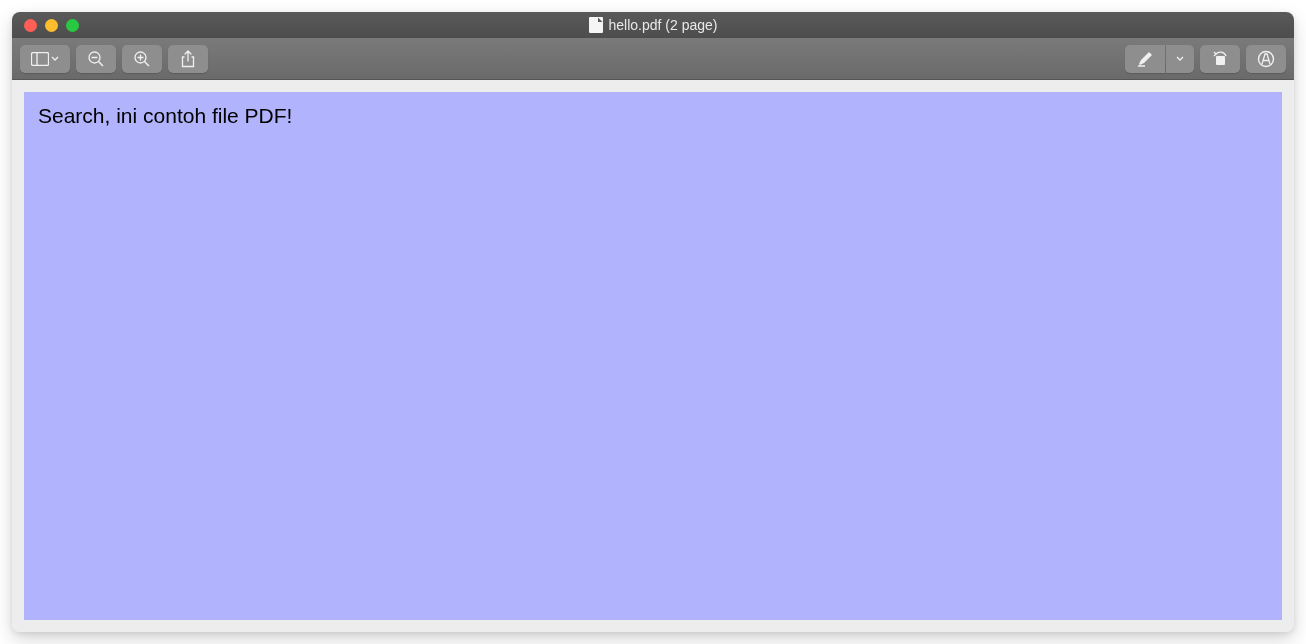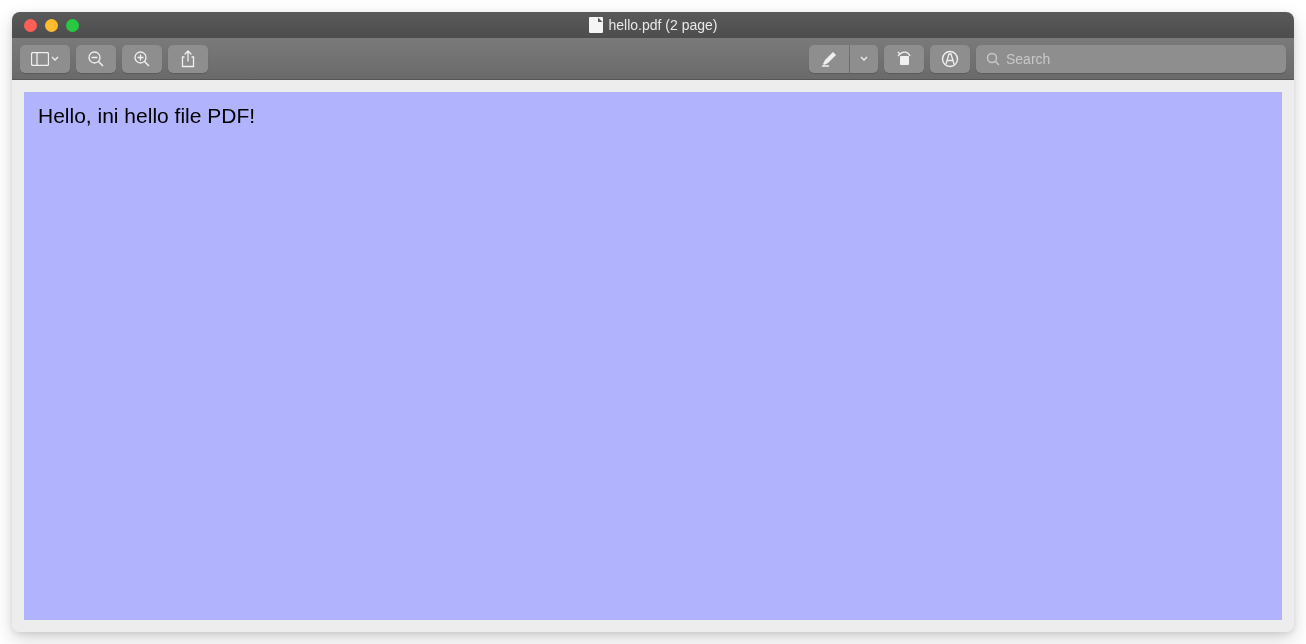--- a/index.html
+++ b/index.html
@@ -258,29 +258,22 @@
       </svg>
     </button>
 
     <button class="toolbar-btn w-icon">
       <svg width="18" height="18" viewBox="0 0 18 18">
         <circle cx="9" cy="9" r="7.5" fill="none" stroke="#f0f0f0" stroke-width="1.4"></circle>
         <path d="M5 14 L8 4 L10 4 L13 14 M6.2 10.5 L11.8 10.5" fill="none" stroke="#f0f0f0" stroke-width="1.3"></path>
       </svg>
     </button>
 
-    <div class="search-box">
-      <svg width="14" height="14" viewBox="0 0 14 14">
-        <circle cx="6" cy="6" r="4.5" fill="none" stroke="#c8c8c8" stroke-width="1.5"></circle>
-        <line x1="9.5" y1="9.5" x2="13" y2="13" stroke="#c8c8c8" stroke-width="1.5"></line>
-      </svg>
-      <input class="search-input" type="text" placeholder="Search" style="">
-    </div>
 
   </div>
 
   <div class="content-area">
     <div class="pdf-page">
-      <div class="pdf-text">Hello, ini hello file PDF!</div>
+      <div class="pdf-text">Search, ini contoh file PDF!</div>
     </div>
   </div>
 
 </div>
 
 </body></html>

